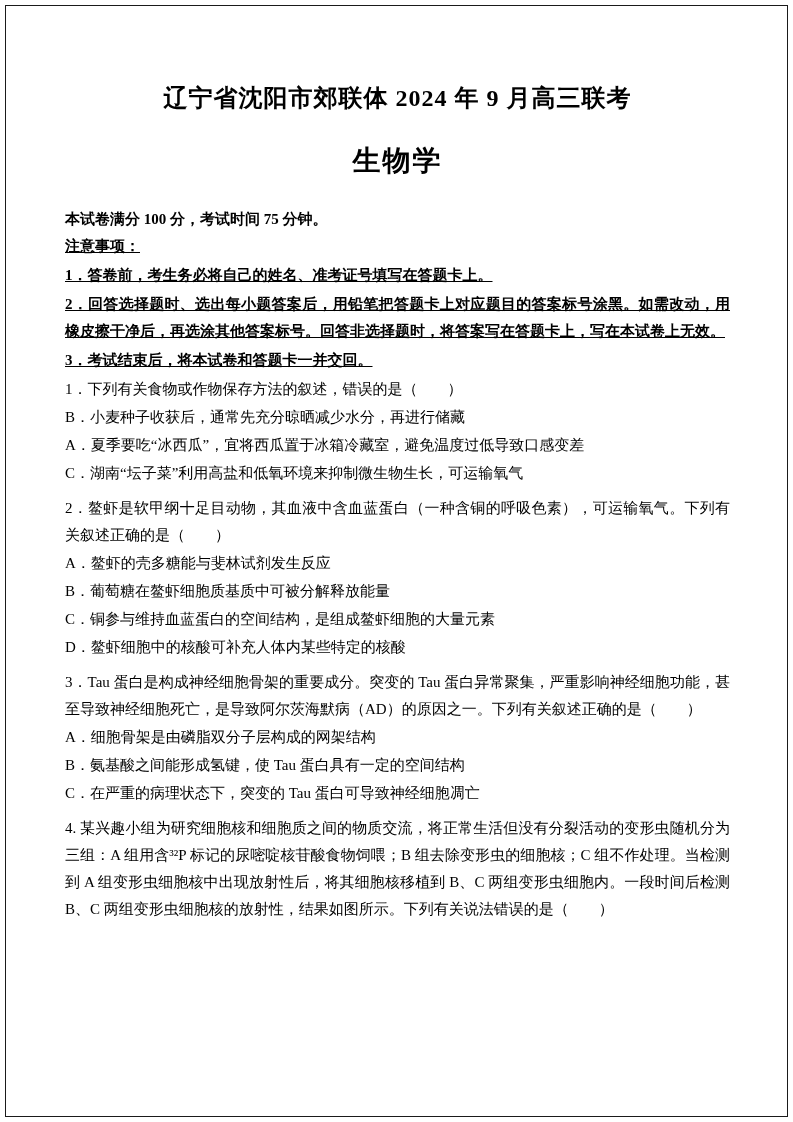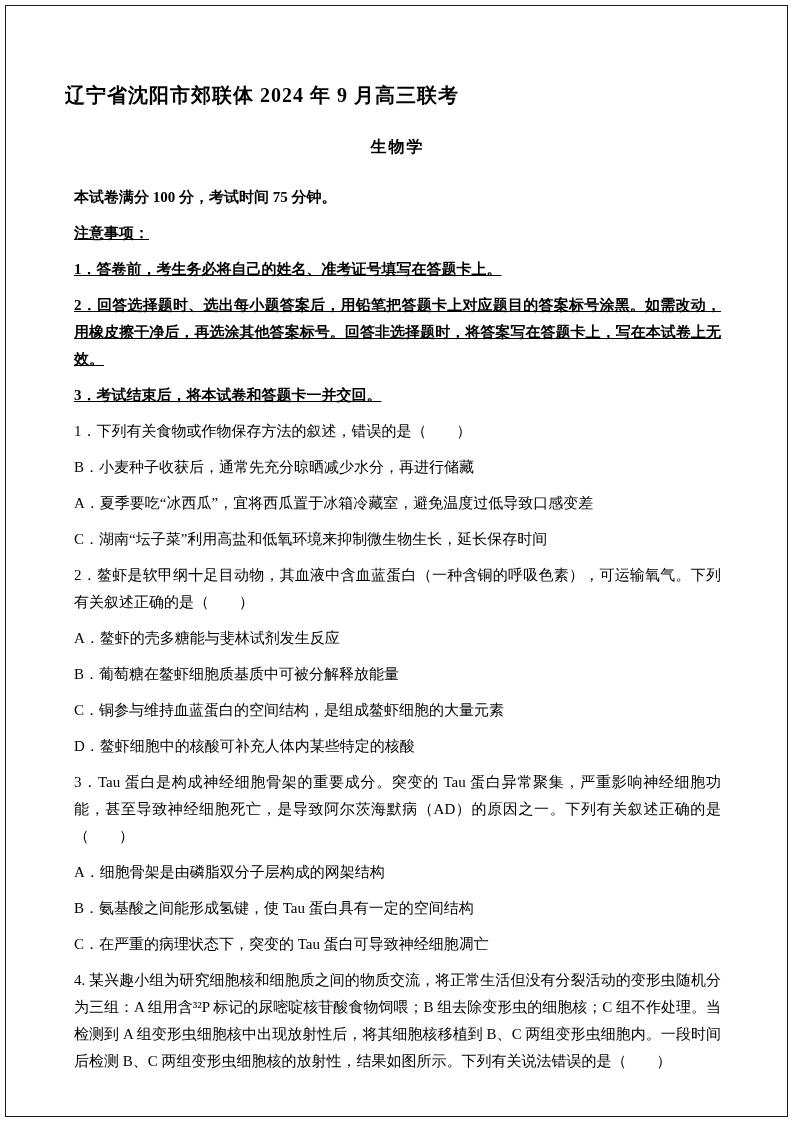--- a/index.html
+++ b/index.html
@@ -20,40 +20,41 @@
     inset: 5px;
     border: 1px solid #1a1a1a;
     pointer-events: none;
   }
   .content {
     padding: 82px 63px 0 65px;
     box-sizing: border-box;
     width: 100%;
   }
   .doc-title {
-    font-size: 20px;
+    text-align: center;
+    font-size: 24px;
     font-weight: bold;
     margin: 0 0 28px 0;
     letter-spacing: 1px;
   }
   .doc-subject {
     text-align: center;
-    font-size: 16px;
+    font-size: 28px;
     font-weight: bold;
     margin: 0 0 26px 0;
     letter-spacing: 2px;
   }
   .exam-info {
     text-align: center;
     font-size: 16px;
     font-weight: bold;
     margin: 0 0 20px 0;
   }
   p.line {
-    margin: 9px;
+    margin: 0;
     font-size: 15px;
     line-height: 27px;
     text-align: justify;
     text-justify: inter-ideograph;
   }
   p.bold {
     font-weight: bold;
   }
   .notices {
     margin-bottom: 2px;
@@ -90,21 +91,21 @@
     <p class="line bold">1．答卷前，考生务必将自己的姓名、准考证号填写在答题卡上。</p>
     <p class="line bold">2．回答选择题时、选出每小题答案后，用铅笔把答题卡上对应题目的答案标号涂黑。如需改动，用橡皮擦干净后，再选涂其他答案标号。回答非选择题时，将答案写在答题卡上，写在本试卷上无效。</p>
     <p class="line bold">3．考试结束后，将本试卷和答题卡一并交回。</p>
   </div>
 
 
   <div class="question">
     <p class="line">1．下列有关食物或作物保存方法的叙述，错误的是（　　）</p>
     <p class="line">B．小麦种子收获后，通常先充分晾晒减少水分，再进行储藏</p>
     <p class="line">A．夏季要吃“冰西瓜”，宜将西瓜置于冰箱冷藏室，避免温度过低导致口感变差</p>
-    <p class="line">C．湖南“坛子菜”利用高盐和低氧环境来抑制微生物生长，延长保存时间</p>
+    <p class="line">C．湖南“坛子菜”利用高盐和低氧环境来抑制微生物生长，可运输氧气</p>
   </div>
 
   <div class="question">
     <p class="line">2．鳌虾是软甲纲十足目动物，其血液中含血蓝蛋白（一种含铜的呼吸色素），可运输氧气。下列有关叙述正确的是（　　）</p>
     <p class="line">A．鳌虾的壳多糖能与斐林试剂发生反应</p>
     <p class="line">B．葡萄糖在鳌虾细胞质基质中可被分解释放能量</p>
     <p class="line">C．铜参与维持血蓝蛋白的空间结构，是组成鳌虾细胞的大量元素</p>
     <p class="line">D．鳌虾细胞中的核酸可补充人体内某些特定的核酸</p>
   </div>
 

